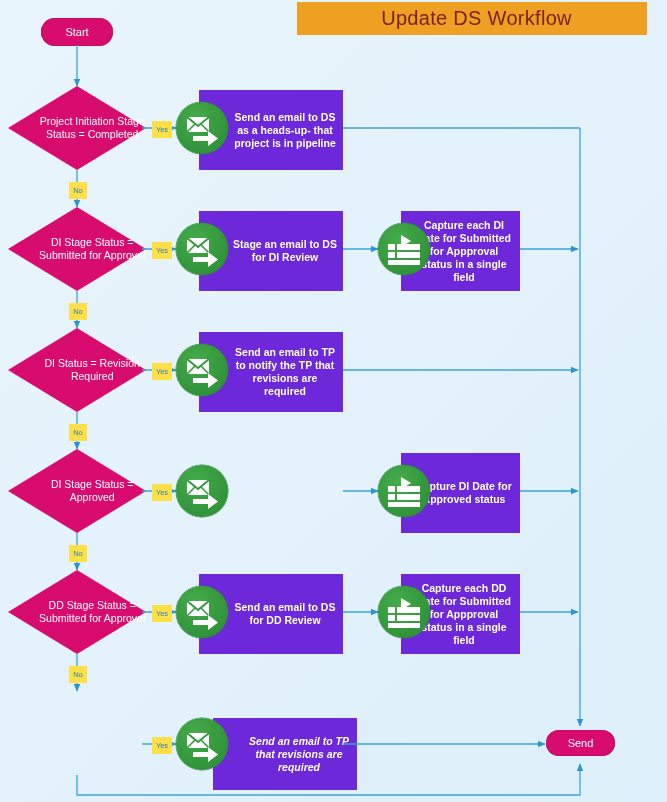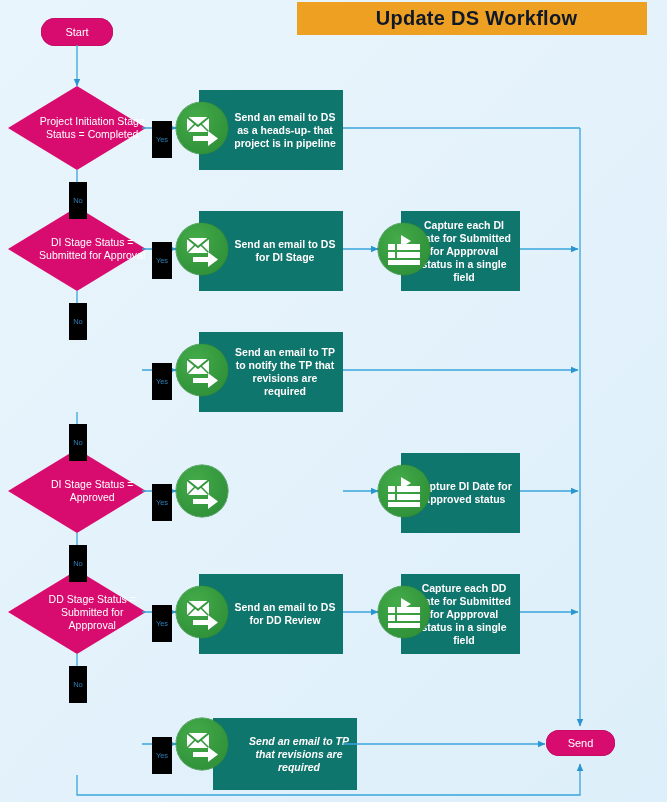--- a/index.html
+++ b/index.html
@@ -22,27 +22,27 @@
     height: 802px;
   }
   .node {
     position: absolute;
     box-sizing: border-box;
   }
 
   
   .title-banner {
     background: #eda022;
-    color: #0f172a;
+    color: #7f1d1d;
     display: flex;
     align-items: center;
     justify-content: center;
     font-size: 20px;
     letter-spacing: 0.3px;
-    font-weight: 700;
+    font-weight: 400;
     padding-left: 9px;
   }
 
   
   .terminator {
     background: #d80b6e;
     border-radius: 18px;
     color: #ffffff;
     display: flex;
     align-items: center;
@@ -71,21 +71,21 @@
     z-index: 2;
     color: #ffffff;
     font-size: 10.5px;
     line-height: 13px;
     text-align: center;
     width: 78%;
   }
 
   
   .process {
-    background: #0f766e;
+    background: #6d28d9;
     display: flex;
     align-items: center;
     justify-content: flex-end;
   }
   .process .process-text {
     color: #ffffff;
     font-size: 10.5px;
     line-height: 13px;
     text-align: center;
     font-weight: bold;
@@ -107,25 +107,25 @@
   .icon-circle svg {
     position: absolute;
     left: 0; top: 0;
     width: 52px;
     height: 52px;
   }
 
   
   .edge-label {
     position: absolute;
-    background: #000000;
+    background: #fde047;
     color: #2d7fb8;
     font-size: 7.5px;
     line-height: 9px;
-    padding: 14px 1px;
+    padding: 4px 1px;
     z-index: 6;
     text-align: center;
   }
 
   
   #wires {
     position: absolute;
     left: 0; top: 0;
     width: 667px;
     height: 802px;
@@ -201,21 +201,21 @@
     </svg>
   </div>
 
   <div class="node decision" style="left:8px; top:207px; width:138px; height:84px;">
     <div class="diamond-shape"></div>
     <div class="decision-text">DI Stage Status = Submitted for Approval</div>
   </div>
   <div class="edge-label" style="left:152px; top:242px; width:18px;">Yes</div>
   <div class="edge-label" style="left:69px; top:303px; width:16px;">No</div>
   <div class="node process" style="left:199px; top:211px; width:144px; height:80px;">
-    <div class="process-text">Send an email to DS for DI Stage</div>
+    <div class="process-text">Stage an email to DS for DI Review</div>
   </div>
   <div class="icon-circle" style="left:176px; top:223px;">
     <svg viewBox="0 0 52 52">
       <rect x="11" y="15" width="22" height="15" fill="#ffffff"></rect>
       <path d="M11,15 L22,24 L33,15" stroke="#35983d" stroke-width="2" fill="none"></path>
       <path d="M11,30 L19,22 M33,30 L25,22" stroke="#35983d" stroke-width="1.6" fill="none"></path>
       <path d="M17,34 L32,34 L32,29 L42,36.5 L32,44 L32,39 L17,39 Z" fill="#ffffff"></path>
     </svg>
   </div>
   <div class="node process" style="left:401px; top:211px; width:119px; height:80px;">
@@ -225,20 +225,24 @@
     <svg viewBox="0 0 52 52">
       <path d="M23,12 L33,18 L23,24 Z" fill="#ffffff"></path>
       <rect x="10" y="21" width="7" height="6" fill="#ffffff"></rect>
       <rect x="19" y="21" width="23" height="6" fill="#ffffff"></rect>
       <rect x="10" y="29" width="7" height="6" fill="#ffffff"></rect>
       <rect x="19" y="29" width="23" height="6" fill="#ffffff"></rect>
       <rect x="10" y="37" width="32" height="5" fill="#ffffff"></rect>
     </svg>
   </div>
 
+  <div class="node decision" style="left:8px; top:328px; width:138px; height:84px;">
+    <div class="diamond-shape"></div>
+    <div class="decision-text">DI Status = Revision Required</div>
+  </div>
   <div class="edge-label" style="left:152px; top:363px; width:18px;">Yes</div>
   <div class="edge-label" style="left:69px; top:424px; width:16px;">No</div>
   <div class="node process" style="left:199px; top:332px; width:144px; height:80px;">
     <div class="process-text">Send an email to TP to notify the TP that revisions are required</div>
   </div>
   <div class="icon-circle" style="left:176px; top:344px;">
     <svg viewBox="0 0 52 52">
       <rect x="11" y="15" width="22" height="15" fill="#ffffff"></rect>
       <path d="M11,15 L22,24 L33,15" stroke="#35983d" stroke-width="2" fill="none"></path>
       <path d="M11,30 L19,22 M33,30 L25,22" stroke="#35983d" stroke-width="1.6" fill="none"></path>
@@ -269,21 +273,21 @@
       <rect x="10" y="21" width="7" height="6" fill="#ffffff"></rect>
       <rect x="19" y="21" width="23" height="6" fill="#ffffff"></rect>
       <rect x="10" y="29" width="7" height="6" fill="#ffffff"></rect>
       <rect x="19" y="29" width="23" height="6" fill="#ffffff"></rect>
       <rect x="10" y="37" width="32" height="5" fill="#ffffff"></rect>
     </svg>
   </div>
 
   <div class="node decision" style="left:8px; top:570px; width:138px; height:84px;">
     <div class="diamond-shape"></div>
-    <div class="decision-text">DD Stage Status = Submitted for Appproval</div>
+    <div class="decision-text">DD Stage Status = Submitted for Approval</div>
   </div>
   <div class="edge-label" style="left:152px; top:605px; width:18px;">Yes</div>
   <div class="edge-label" style="left:69px; top:666px; width:16px;">No</div>
   <div class="node process" style="left:199px; top:574px; width:144px; height:80px;">
     <div class="process-text">Send an email to DS for DD Review</div>
   </div>
   <div class="icon-circle" style="left:176px; top:586px;">
     <svg viewBox="0 0 52 52">
       <rect x="11" y="15" width="22" height="15" fill="#ffffff"></rect>
       <path d="M11,15 L22,24 L33,15" stroke="#35983d" stroke-width="2" fill="none"></path>

